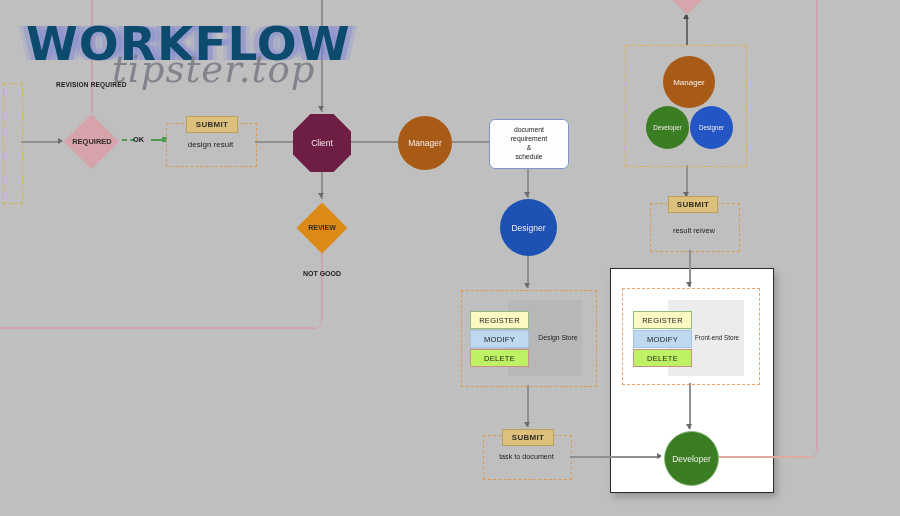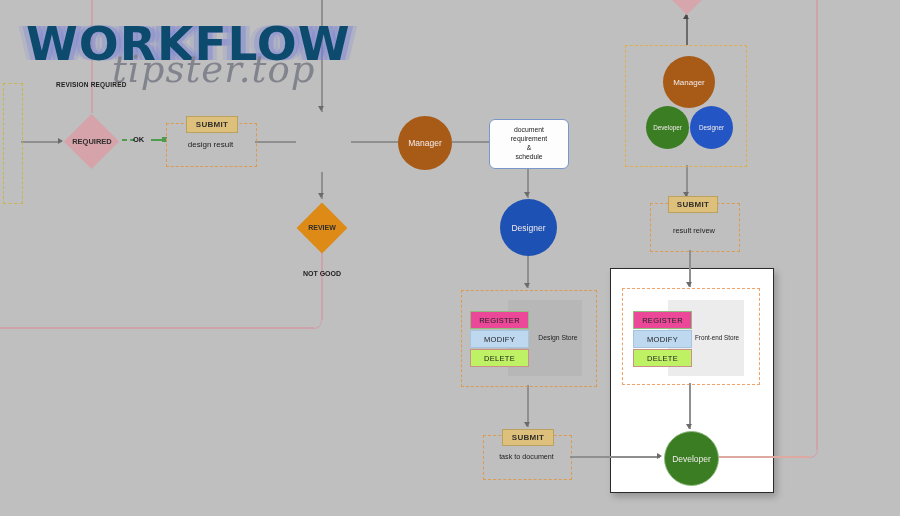--- a/index.html
+++ b/index.html
@@ -57,21 +57,21 @@
     position:absolute;z-index:3;background:#fdfdfd;border:1.5px solid #7b97c9;border-radius:6px;
     display:flex;align-items:center;justify-content:center;text-align:center;
     font-size:6.8px;color:#1a1a1a;line-height:1.3;white-space:pre-line;
   }
   .storerect{position:absolute;z-index:3;}
   .crudbtn{
     position:absolute;z-index:4;width:57px;height:16px;
     display:flex;align-items:center;justify-content:center;
     font-size:7.5px;color:#222;letter-spacing:.3px;
   }
-  .btn-register{background:#ec4899;border:1px solid #8fbd7f;}
+  .btn-register{background:#fef9c3;border:1px solid #8fbd7f;}
   .btn-modify{background:#bdd8ef;border:1px solid #a8c4dd;}
   .btn-delete{background:#bef264;border:1px solid #c99289;}
   .smalllabel{position:absolute;z-index:4;font-weight:bold;color:#1c1c1c;}
   .whitebox{
     position:absolute;left:610px;top:268px;width:162px;height:223px;z-index:3;
     background:#ffffff;border:1.5px solid #2a2a2a;box-shadow:3px 4px 7px rgba(0,0,0,.22);
   }
 </style>
 </head>
 <body>
@@ -127,20 +127,21 @@
 
   <div class="dashedbox dashedbox-yellow" style="left:3px;top:83px;width:18px;height:119px;"></div>
 
   <div class="diamond-shape" style="left:72px;top:122px;width:39px;height:39px;background:#d5a3a9;"></div>
   <div class="diamond-label" style="left:52px;top:137px;width:80px;font-size:7.5px;">REQUIRED</div>
 
   <div class="dashedbox" style="left:166px;top:123px;width:89px;height:42px;"></div>
   <div class="submit-tag" style="left:186px;top:116px;width:50px;height:15px;">SUBMIT</div>
   <div class="boxtext" style="left:168px;top:140px;width:85px;font-size:8px;">design result</div>
 
+  <div class="node octagon" style="left:293px;top:114px;width:58px;height:58px;">Client</div>
 
   <div class="node circle" style="left:398px;top:116px;width:54px;height:54px;background:#a85a17;">Manager</div>
 
   <div class="docbox" style="left:489px;top:119px;width:78px;height:48px;">document
 requirement
 &amp;
 schedule</div>
 
   <div class="diamond-shape" style="left:304px;top:210px;width:36px;height:36px;background:#dd8a17;"></div>
   <div class="diamond-label" style="left:287px;top:224px;width:70px;font-size:7px;">REVIEW</div>

